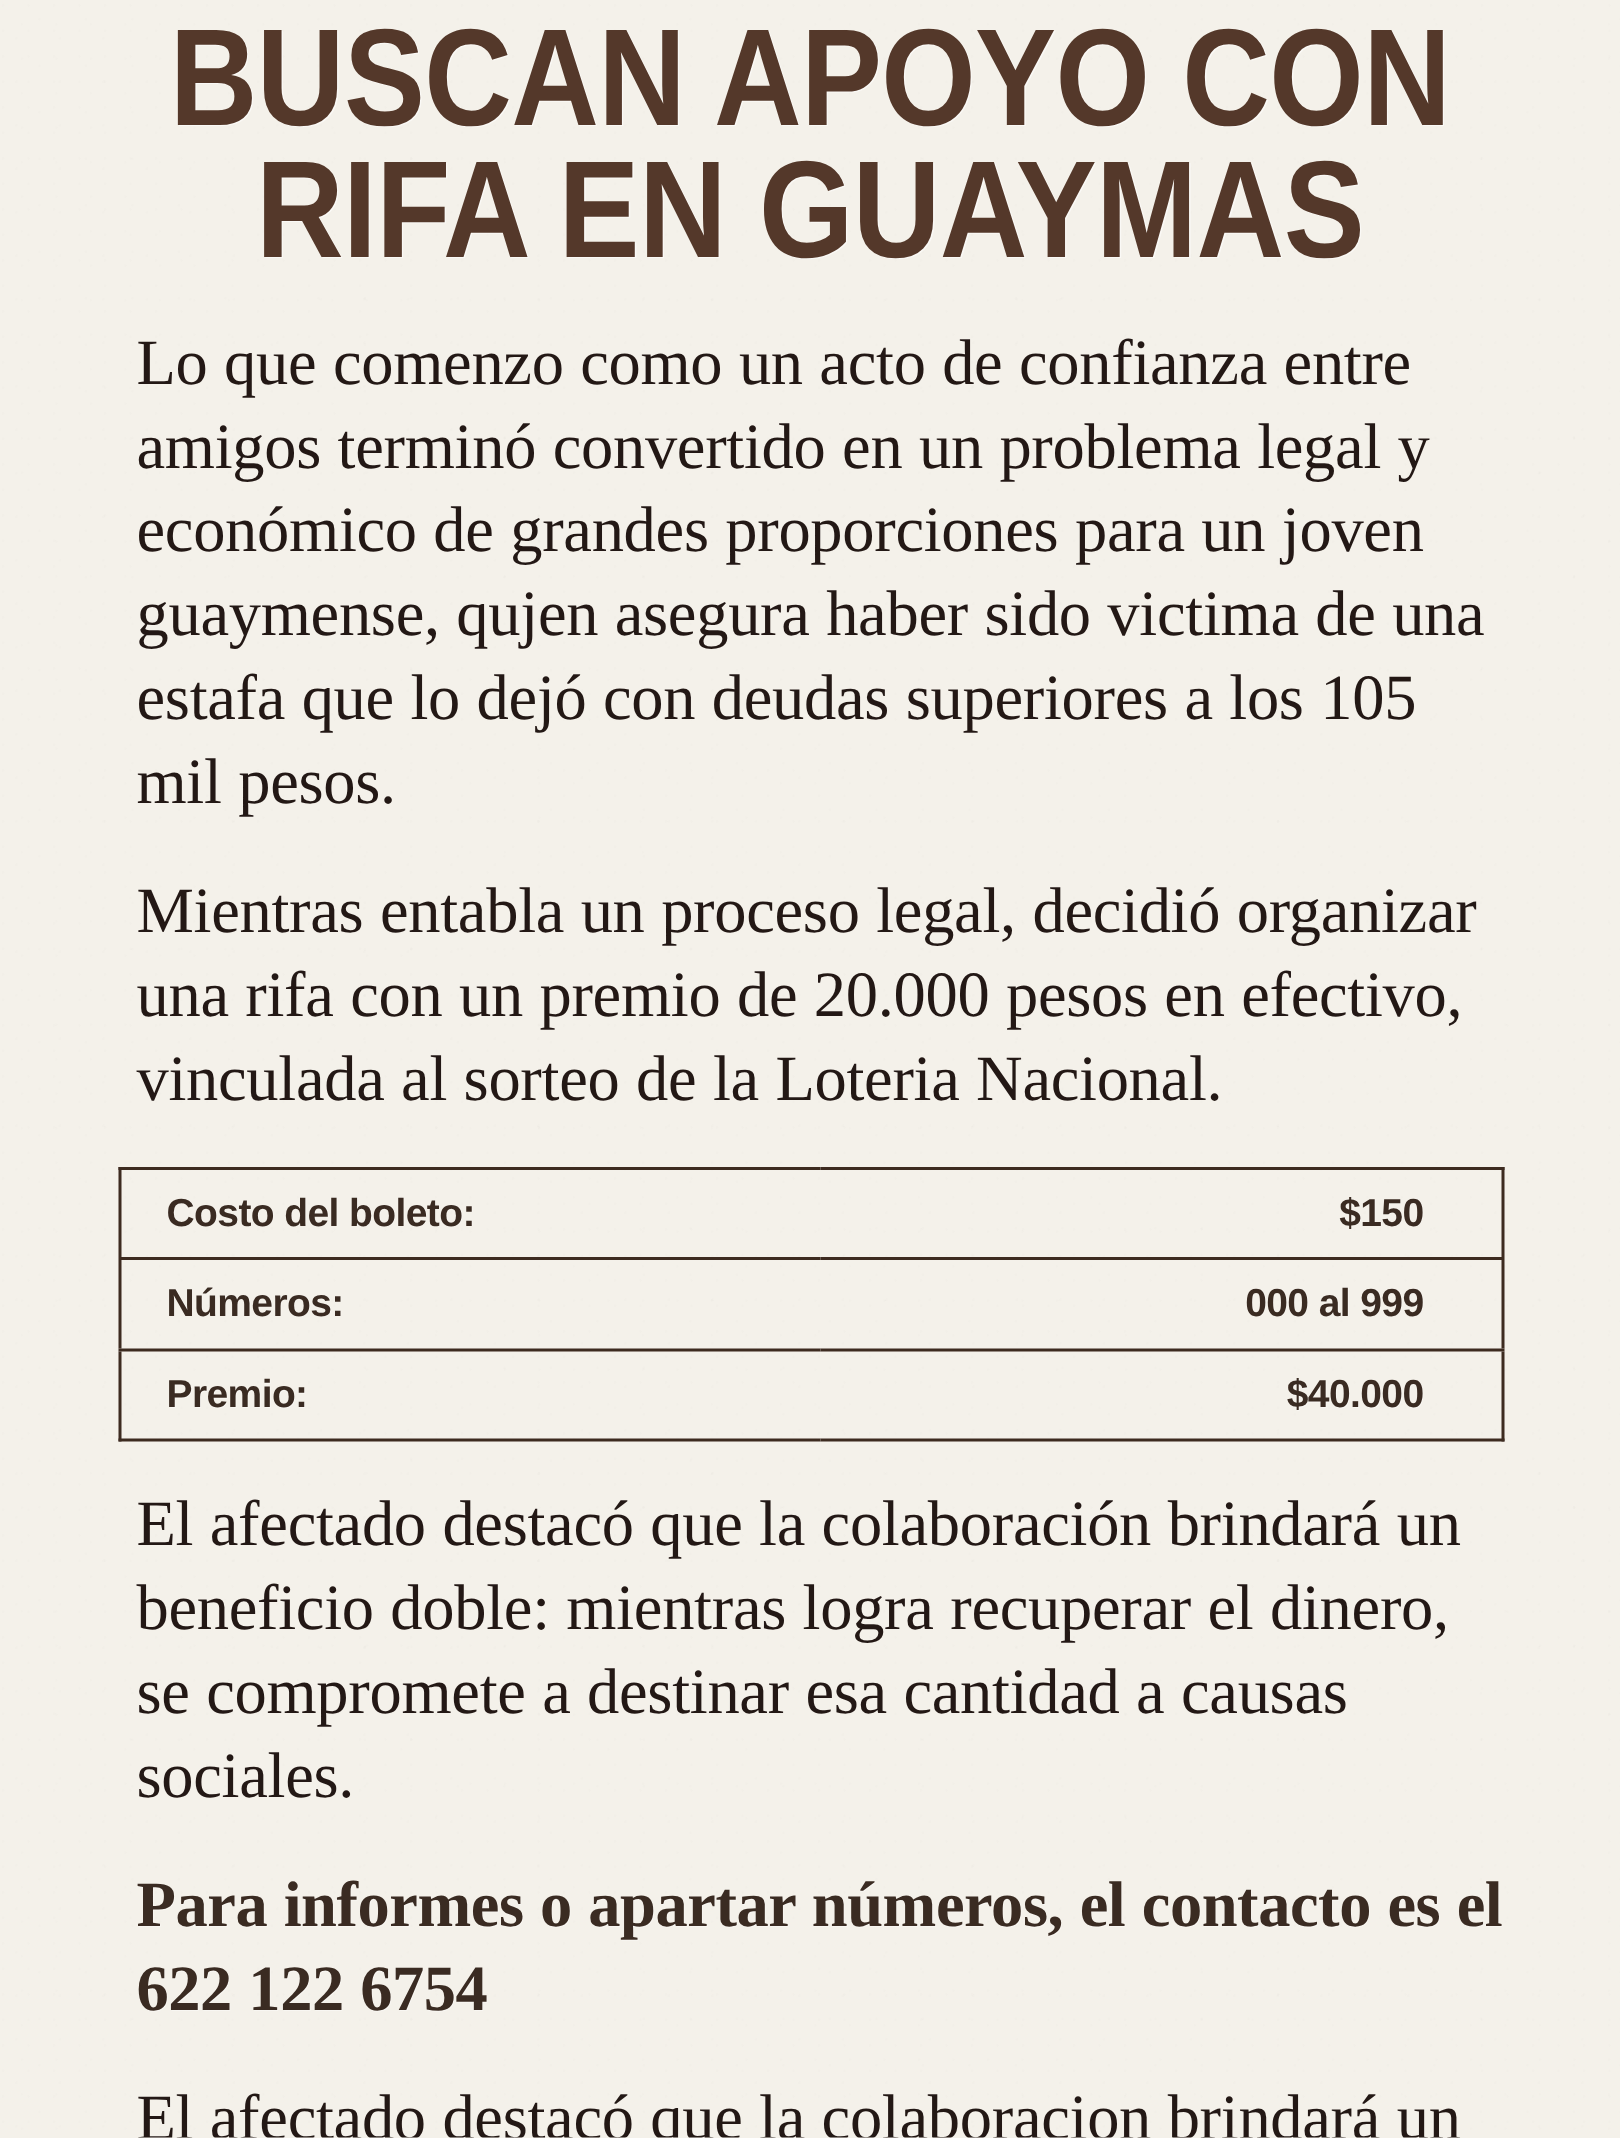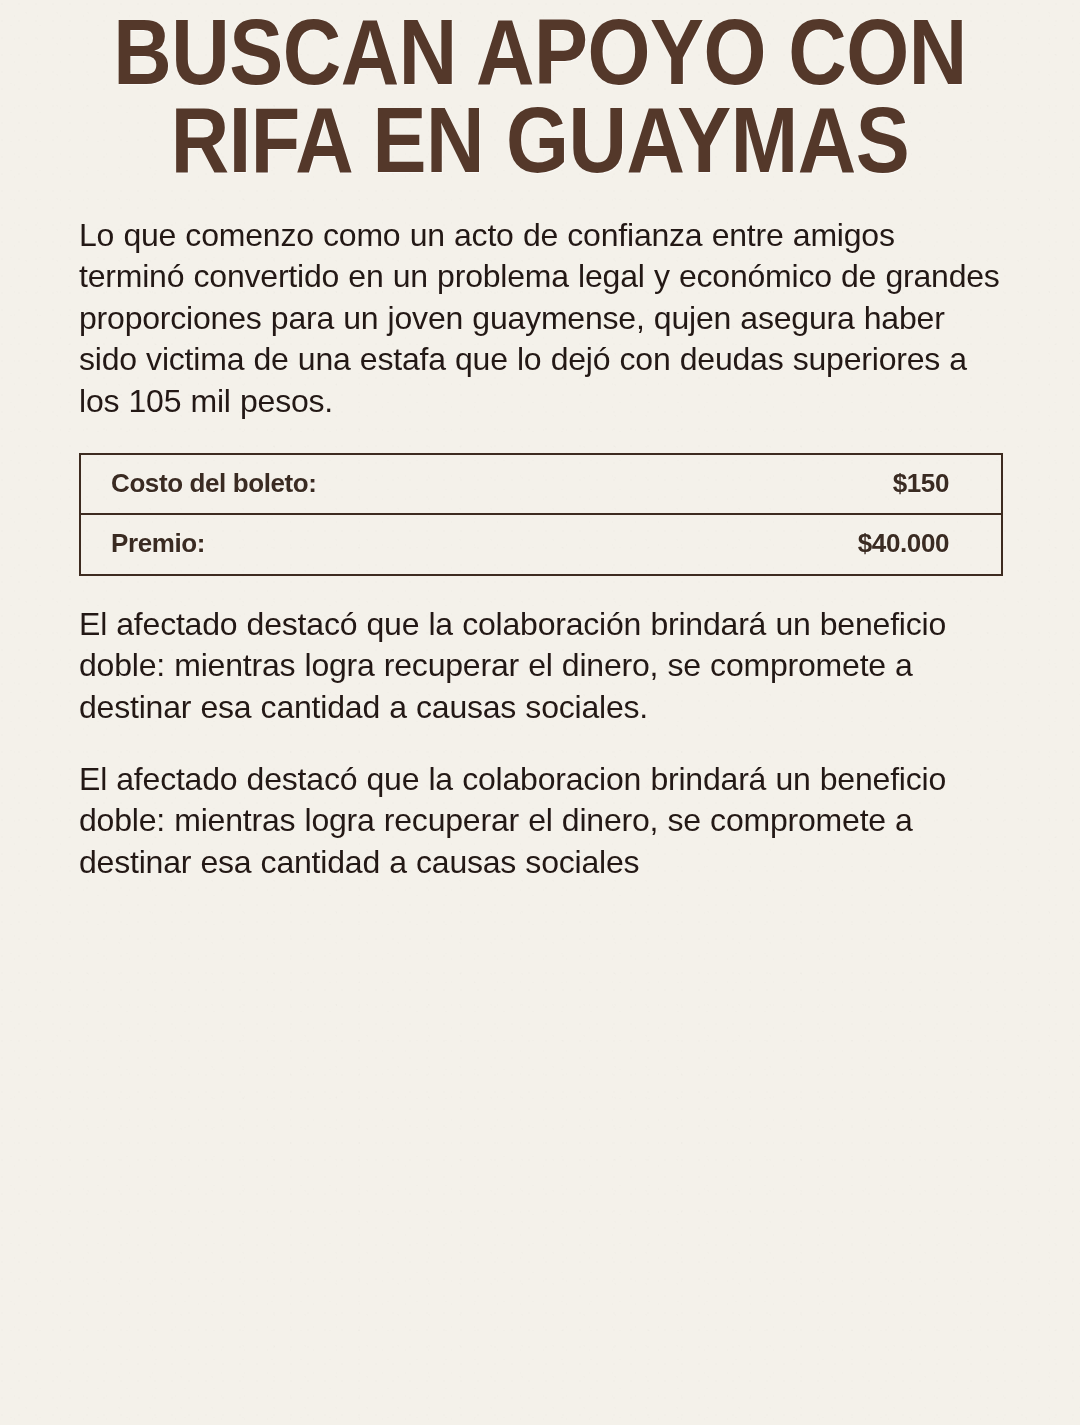--- a/index.html
+++ b/index.html
@@ -59,27 +59,28 @@
     white-space: nowrap;
   }
 
   
   .body-wrap {
     padding: 0 76px 0 79px;
     margin-top: 30px;
   }
 
   p.para {
-    margin: 0 0 30px 0;
-    font-size: 32px;
+    margin: 0 0 30px 12px;
+    font-size: 43px;
     line-height: 1.30;
     color: #231815;
     font-weight: 400;
     letter-spacing: -0.2px;
     word-spacing: 0.5px;
+    font-family: Liberation Serif, serif;
   }
   p.para:last-child {
     margin-bottom: 0;
   }
   p.para.bold {
     font-weight: 700;
     color: #3a2b22;
     letter-spacing: -0.3px;
     text-shadow: 0.5px 0.5px 0 rgba(255,255,255,0.4);
   }
@@ -126,33 +127,39 @@
 
   <h1 class="headline">
     <span class="hl-line">BUSCAN APOYO CON</span>
     <span class="hl-line">RIFA EN GUAYMAS</span>
   </h1>
 
   <div class="body-wrap">
 
     <p class="para">Lo que comenzo como un acto de confianza entre amigos terminó convertido en un problema legal y económico de grandes proporciones para un joven guaymense, qujen asegura haber sido victima de una estafa que lo dejó con deudas superiores a los 105 mil pesos.</p>
 
+    <p class="para">Mientras entabla un proceso legal, decidió organizar una rifa con un premio de 20.000 pesos en efectivo, vinculada al sorteo de la Loteria Nacional.</p>
 
     <table class="facts">
       <tbody>
         <tr>
           <td class="fact-label">Costo del boleto:</td>
           <td class="fact-value">$150</td>
+        </tr>
+        <tr>
+          <td class="fact-label">Números:</td>
+          <td class="fact-value">000 al 999</td>
         </tr>
         <tr>
           <td class="fact-label">Premio:</td>
           <td class="fact-value">$40.000</td>
         </tr>
       </tbody>
     </table>
 
     <p class="para">El afectado destacó que la colaboración brindará un beneficio doble: mientras logra recuperar el dinero, se compromete a destinar esa cantidad a causas sociales.</p>
 
+    <p class="para bold">Para informes o apartar números, el contacto es el 622 122 6754</p>
 
     <p class="para">El afectado destacó que la colaboracion brindará un beneficio doble: mientras logra recuperar el dinero, se compromete a destinar esa cantidad a causas sociales</p>
 
   </div>
 </div>
 
 </body></html>

